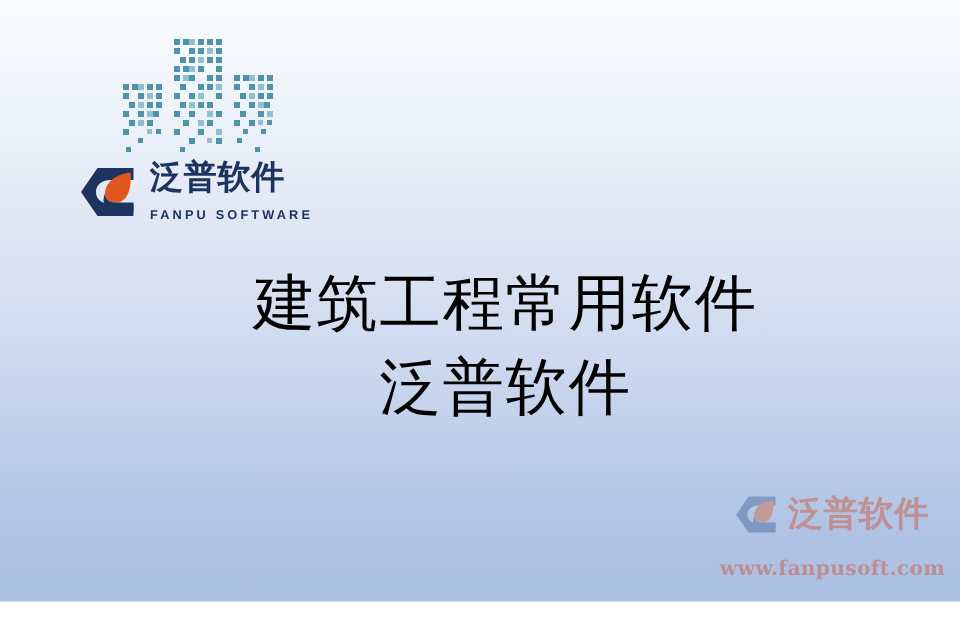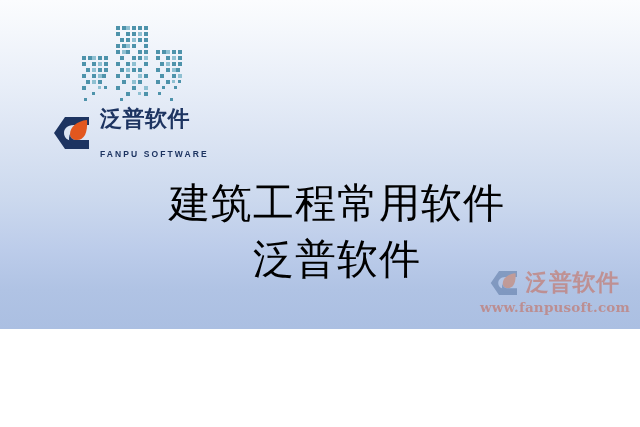--- a/index.html
+++ b/index.html
@@ -9,21 +9,21 @@
   body {
     width: 640px;
     height: 427px;
     overflow: hidden;
     font-family: "Liberation Sans", sans-serif;
   }
 
   #slide {
     position: relative;
     width: 640px;
-    height: 329px;
+    height: 401px;
     overflow: hidden;
     background: linear-gradient(to bottom,
         #fbfcfe 0%,
         #f4f7fc 10%,
         #e8eef8 26%,
         #dbe4f3 42%,
         #ccd9ee 60%,
         #bcccea 76%,
         #b0c3e4 88%,
         #abbfe2 100%);
@@ -62,21 +62,21 @@
   }
   .brand-cn {
     font-family: "DejaVu Sans", "Liberation Sans", sans-serif;
     font-size: 22px;
     font-weight: 700;
     color: #1d3461;
     letter-spacing: 0.5px;
     white-space: nowrap;
   }
   .brand-en {
-    margin-top: 20px;
+    margin-top: 9px;
     font-family: "Liberation Sans", sans-serif;
     font-size: 8.5px;
     font-weight: 700;
     color: #1d3461;
     letter-spacing: 2.1px;
     white-space: nowrap;
   }
 
   
   #headline {
@@ -114,21 +114,21 @@
   .wm-emblem svg { display: block; width: 100%; height: 100%; }
   .wm-cn {
     font-family: "DejaVu Sans", "Liberation Sans", sans-serif;
     font-size: 23px;
     font-weight: 700;
     color: #cf4a24;
     letter-spacing: 0.5px;
     white-space: nowrap;
   }
   .wm-url {
-    margin-top: 1px;
+    margin-top: 13px;
     font-family: "DejaVu Serif", "Liberation Serif", serif;
     font-size: 13.5px;
     font-weight: 700;
     color: #cf4a24;
     letter-spacing: 0.2px;
     white-space: nowrap;
   }
 </style>
 </head>
 <body>

